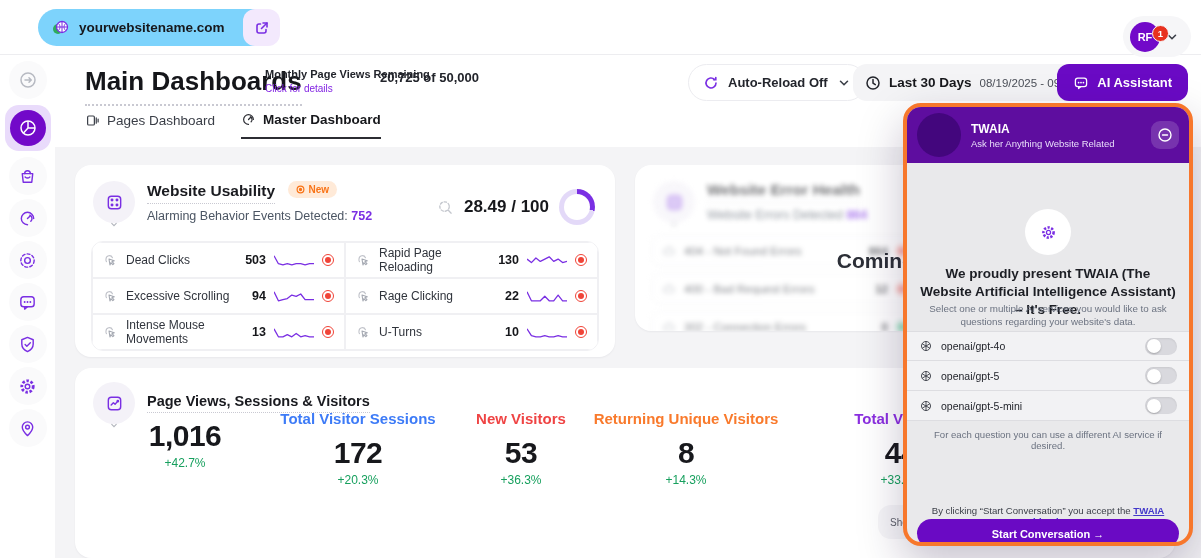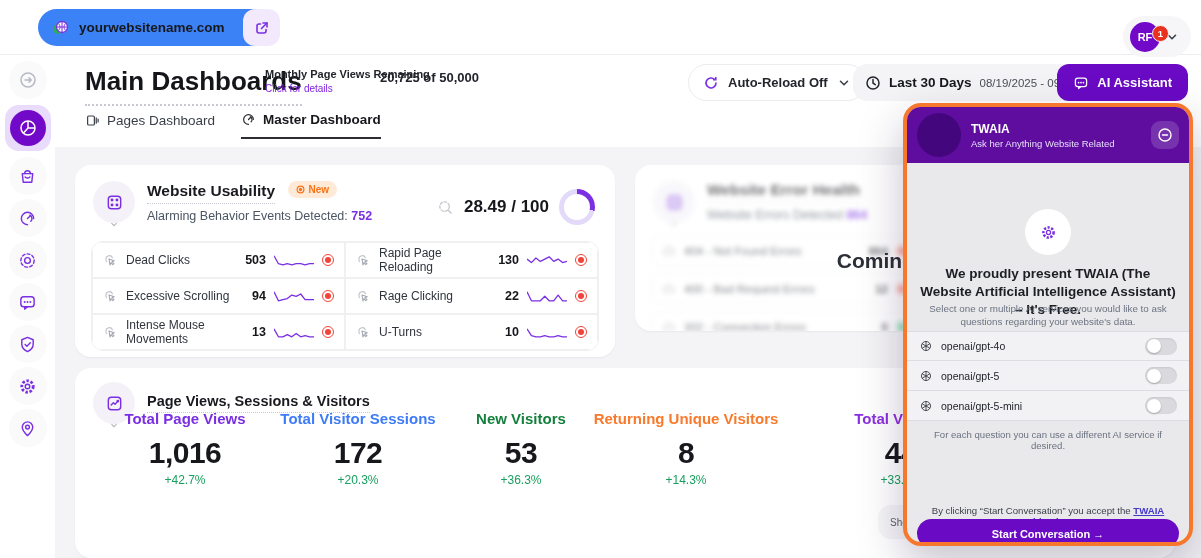--- a/index.html
+++ b/index.html
@@ -2,21 +2,21 @@
 <html><head>
 <meta charset="utf-8">
 <style>
   * { margin:0; padding:0; box-sizing:border-box; }
   html,body { width:1201px; height:558px; overflow:hidden; }
   body { font-family:"Liberation Sans", sans-serif; background:#fff; position:relative; color:#1f2430; }
   svg { display:block; }
 
   
   .topbar { position:absolute; left:0; top:0; width:1201px; height:55px; background:#fff; border-bottom:1px solid #ededf0; z-index:20; }
-  .domain-pill { position:absolute; left:38px; top:9px; height:37px; min-width:196px; background:#3b82f6; border-radius:20px; display:flex; align-items:center; gap:9px; padding:0 16px 0 12px; cursor:pointer; }
+  .domain-pill { position:absolute; left:38px; top:9px; height:37px; min-width:196px; background:#7dd3fc; border-radius:20px; display:flex; align-items:center; gap:9px; padding:0 16px 0 12px; cursor:pointer; }
   .domain-pill .name { font-size:13.5px; font-weight:bold; color:#17181c; }
   .ext-btn { position:absolute; left:243px; top:9px; width:37px; height:37px; border-radius:12px; background:#f3e9fd; display:flex; align-items:center; justify-content:center; cursor:pointer; }
   .avatar-wrap { position:absolute; right:10px; top:16px; height:41px; background:#f6f6f8; border-radius:21px; display:flex; align-items:center; gap:5px; padding:0 12px 0 7px; cursor:pointer; }
   .avatar { position:relative; width:30px; height:30px; border-radius:50%; background:#7209c9; color:#fff; font-size:11px; font-weight:bold; display:flex; align-items:center; justify-content:center; }
   .avatar .nbadge { position:absolute; right:-9px; top:3px; width:17px; height:17px; border-radius:50%; background:#e8311f; color:#fff; font-size:9.5px; font-weight:bold; display:flex; align-items:center; justify-content:center; border:1.5px solid #f6f6f8; }
 
   
   .sidebar { position:absolute; left:0; top:55px; width:55px; bottom:0; background:#fff; z-index:15; display:flex; flex-direction:column; align-items:center; padding-top:6px; gap:4px; }
   .side-ic { width:38px; height:38px; border-radius:50%; background:#fafafb; display:flex; align-items:center; justify-content:center; color:#7a2fe3; cursor:pointer; flex:0 0 auto; }
   .side-ic.gray { color:#b7bac2; }
@@ -528,31 +528,30 @@
             <path d="M4 6l4 4 4-4"></path>
           </svg>
       </span>
     </div>
     <div style="padding-top:10px;">
       <span class="card-title" style="font-size:14.5px;">Page Views, Sessions &amp; Visitors</span>
     </div>
   </div>
 
   <div class="stat-col" style="left:110px;">
-    <div class="slab" style="color: rgb(122, 47, 227);">Total Page Views</div>
     <div class="sval">1,016</div>
     <div class="schg">+42.7%</div>
   </div>
   <div class="stat-col" style="left:283px;">
     <div class="slab" style="color: rgb(61, 123, 247);">Total Visitor Sessions</div>
     <div class="sval">172</div>
     <div class="schg">+20.3%</div>
   </div>
   <div class="stat-col" style="left:446px;">
-    <div class="slab" style="color: #15803d;">New Visitors</div>
+    <div class="slab" style="color: #ef4444;">New Visitors</div>
     <div class="sval">53</div>
     <div class="schg">+36.3%</div>
   </div>
   <div class="stat-col" style="left:611px;">
     <div class="slab" style="color: rgb(249, 122, 44);">Returning Unique Visitors</div>
     <div class="sval">8</div>
     <div class="schg">+14.3%</div>
   </div>
   <div class="stat-col" style="left:826px;">
     <div class="slab" style="color: rgb(139, 47, 224);">Total Visitors</div>

